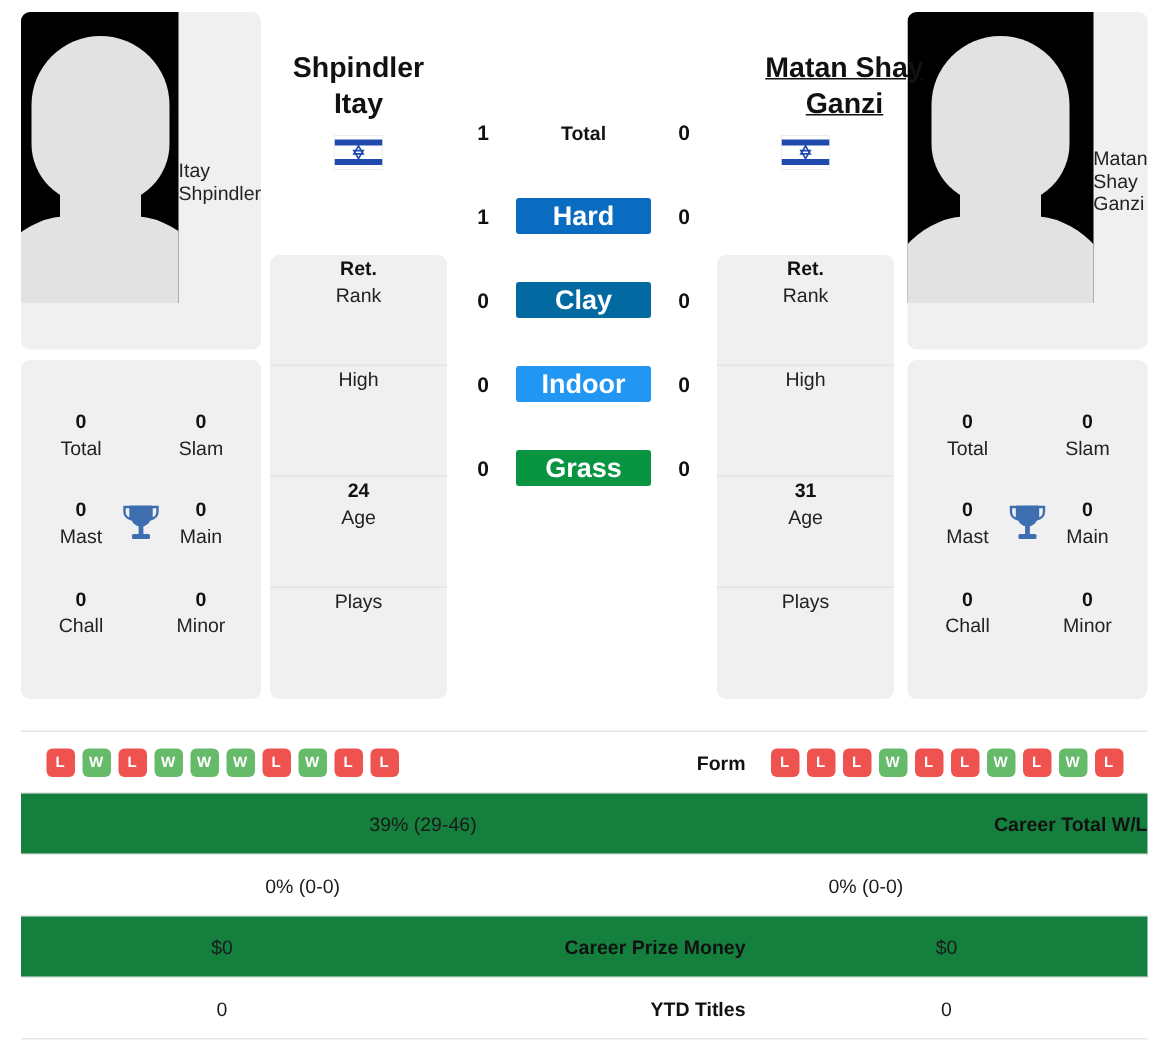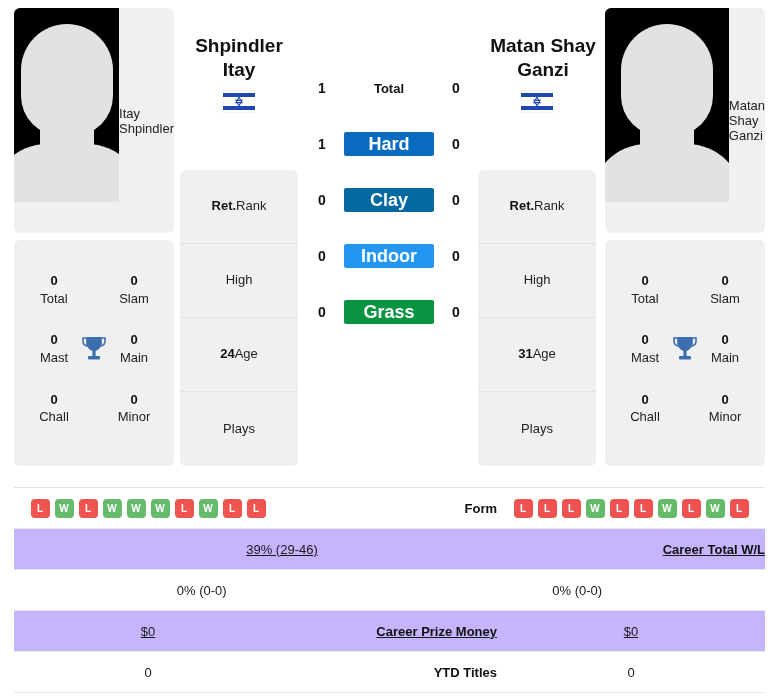--- a/index.html
+++ b/index.html
@@ -134,42 +134,42 @@
     background: #f0f0f0;
     border-radius: 6px;
     overflow: hidden;
   }
   .info-card.left  { left: 180px; }
   .info-card.right { left: 478px; }
 
   .info-row {
     height: 74px;
     display: flex;
-    flex-direction: row;
-    align-items: center;
-    justify-content: center;
+    flex-direction: column;
+    align-items: center;
+    justify-content: flex-start;
     border-bottom: 1px solid #e3e3e3;
     line-height: 1.4;
   }
   .info-row:last-child { border-bottom: none; }
   .info-val { font-size: 13px; font-weight: bold; color: #111; }
   .info-lbl { font-size: 13px; color: #222; }
 
   
   .player-name {
     position: absolute;
     width: 150px;
     text-align: center;
     font-size: 19px;
     font-weight: bold;
     line-height: 1.28;
     color: #111;
   }
   .player-name.left  { left: 164px; top: 34px; }
-  .player-name.right { left: 468px; top: 34px; }
+  .player-name.right { left: 488px; top: 34px; text-decoration: underline; }
 
   .flag {
     position: absolute;
     width: 32px;
     height: 23px;
   }
   .flag.left  { left: 223px; top: 90px; }
   .flag.right { left: 521px; top: 90px; }
 
   
@@ -222,21 +222,21 @@
     top: 487px;
     width: 751px;
     border-top: 1px solid #e4e4e4;
   }
   .stat-row {
     display: flex;
     align-items: center;
     height: 41px;
     border-bottom: 1px solid #e8e8e8;
   }
-  .stat-row.shaded { background: #c4b5fd; text-decoration: underline; }
+  .stat-row.shaded { background: #15803d; }
   .stat-row.plain  { background: #ffffff; }
 
   .stat-side {
     flex: 1;
     display: flex;
     align-items: center;
     justify-content: center;
     font-size: 13px;
     color: #1a1a1a;
   }

